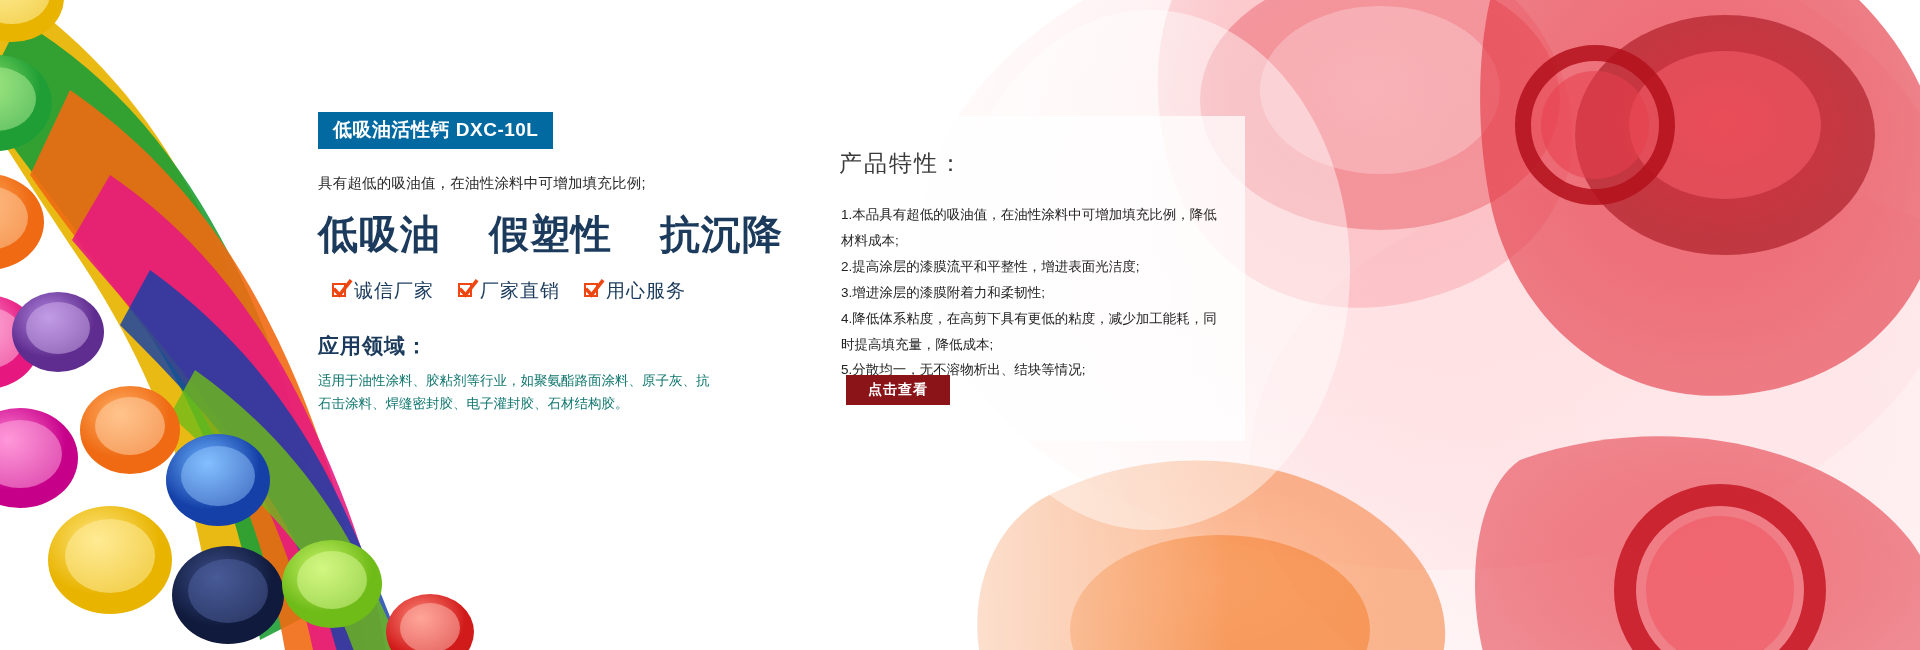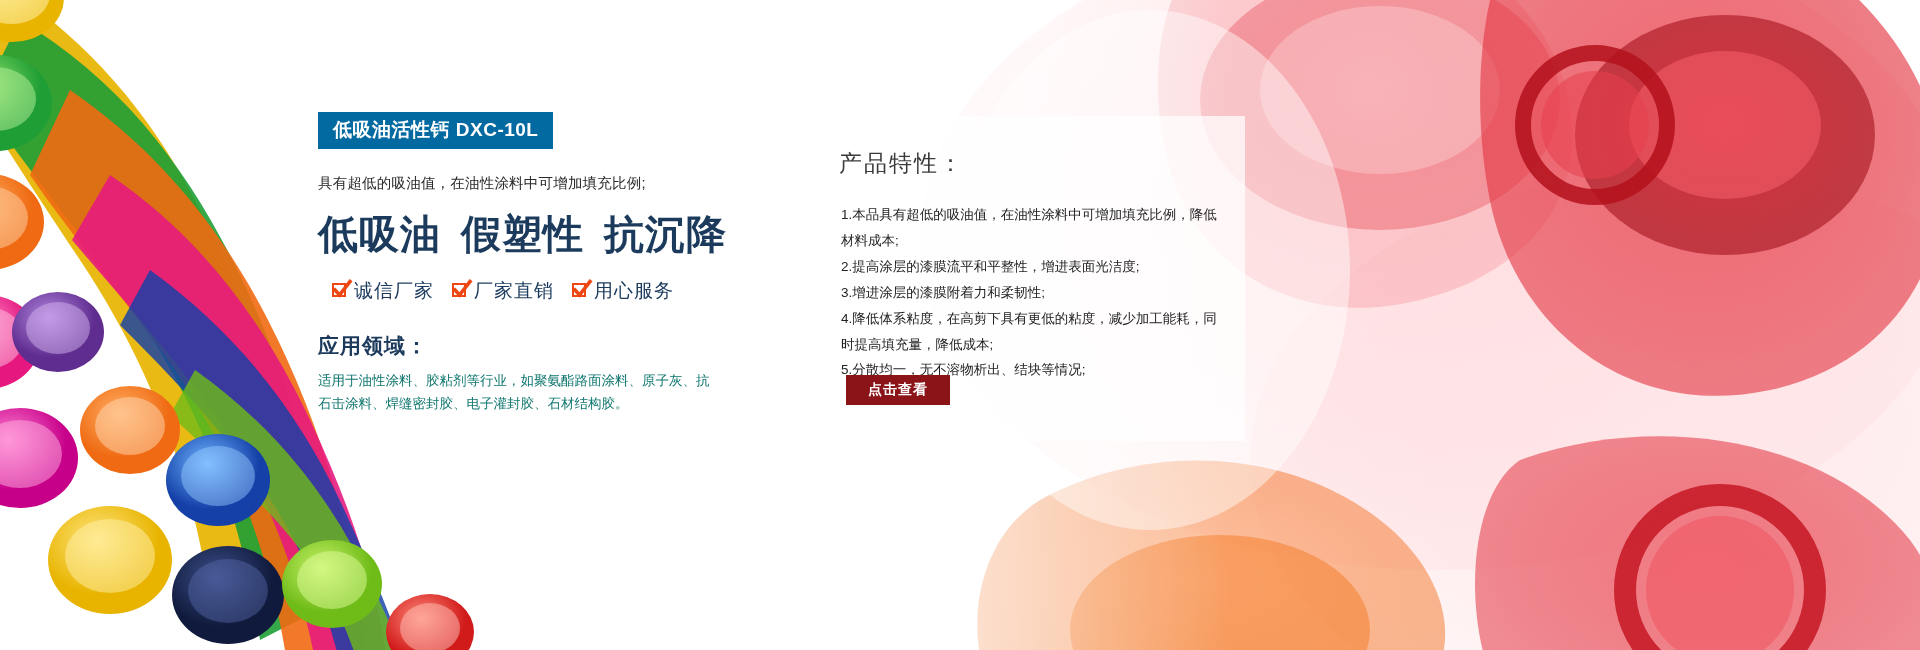--- a/index.html
+++ b/index.html
@@ -26,24 +26,24 @@
     font-size:19px;font-weight:bold;letter-spacing:.5px;
     padding:7px 15px 8px 15px;line-height:1.15;white-space:nowrap;
   }
   #sub-desc{
     margin-top:24px;color:#2a2a2a;font-size:14.5px;line-height:1.5;
     letter-spacing:.2px;white-space:nowrap;
   }
   #headline{
     margin-top:12px;color:#1B3A5C;font-family:"Liberation Serif","DejaVu Serif",serif;
     font-size:40px;font-weight:bold;letter-spacing:1px;white-space:nowrap;
-    display:flex;gap:20px;
+    display:flex;gap:48px;
   }
   #feature-checks{
-    margin-top:16px;margin-left:14px;display:flex;align-items:center;gap:18px;
+    margin-top:16px;margin-left:14px;display:flex;align-items:center;gap:24px;
   }
   .check-item{display:flex;align-items:center;gap:5px;white-space:nowrap;}
   .check-item .lbl{
     color:#1B3A5C;font-family:"Liberation Serif","DejaVu Serif",serif;
     font-size:19px;letter-spacing:1px;
   }
   .chk{width:17px;height:17px;position:relative;flex:0 0 auto;}
   .chk .box{position:absolute;left:0;top:1px;width:14px;height:14px;border:2px solid #EE4712;box-sizing:border-box;}
   .chk svg{position:absolute;left:-1px;top:-3px;}
 

